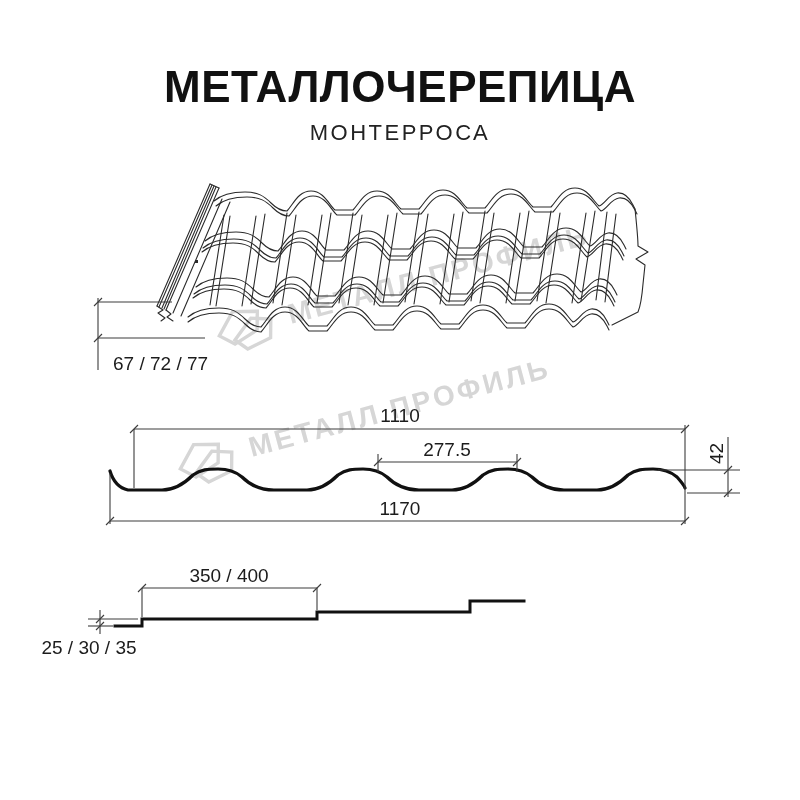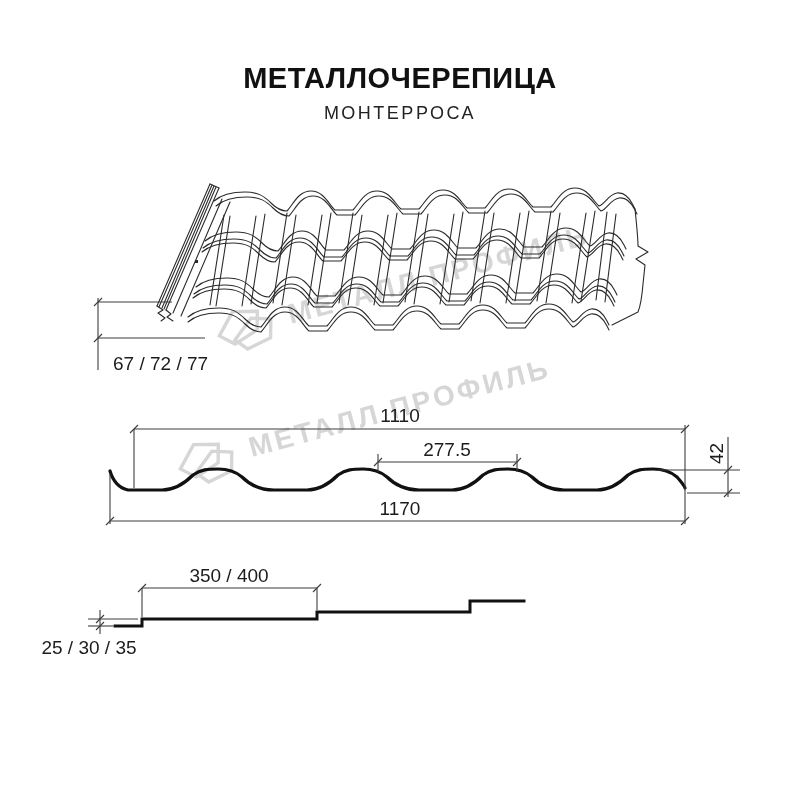--- a/index.html
+++ b/index.html
@@ -1,20 +1,20 @@
 <!DOCTYPE html>
 <html><head>
 <meta charset="utf-8">
 <style>
   html,body{margin:0;padding:0;}
   body{width:800px;height:800px;background:#ffffff;position:relative;overflow:hidden;
        font-family:"Liberation Sans", sans-serif;}
   .hdr{position:absolute;left:0;top:62px;width:800px;text-align:center;z-index:3;}
-  .hdr h1{margin:0;font-size:29px;font-weight:800;letter-spacing:.5px;color:#111;}
-  .hdr h2{margin:8px 0 0 0;font-size:18px;font-weight:500;letter-spacing:2.5px;color:#222;}
+  .hdr h1{margin:0;font-size:44px;font-weight:800;letter-spacing:.5px;color:#111;}
+  .hdr h2{margin:8px 0 0 0;font-size:22px;font-weight:500;letter-spacing:2.5px;color:#222;}
   .wm{position:absolute;display:flex;align-items:center;gap:14px;z-index:1;
       transform:rotate(-15deg);transform-origin:left center;white-space:nowrap;}
   .wm span{font-size:28px;font-weight:700;letter-spacing:3px;color:#d6d6d6;}
   .wm svg{flex:0 0 auto;}
   #wm1{left:215px;top:295px;height:80px;}
   #wm2{left:176px;top:428px;height:80px;}
   svg.draw{position:absolute;left:0;top:0;z-index:2;}
   .dimtxt{font-family:"Liberation Sans",sans-serif;font-size:19px;fill:#1c1c1c;}
 </style>
 </head>

